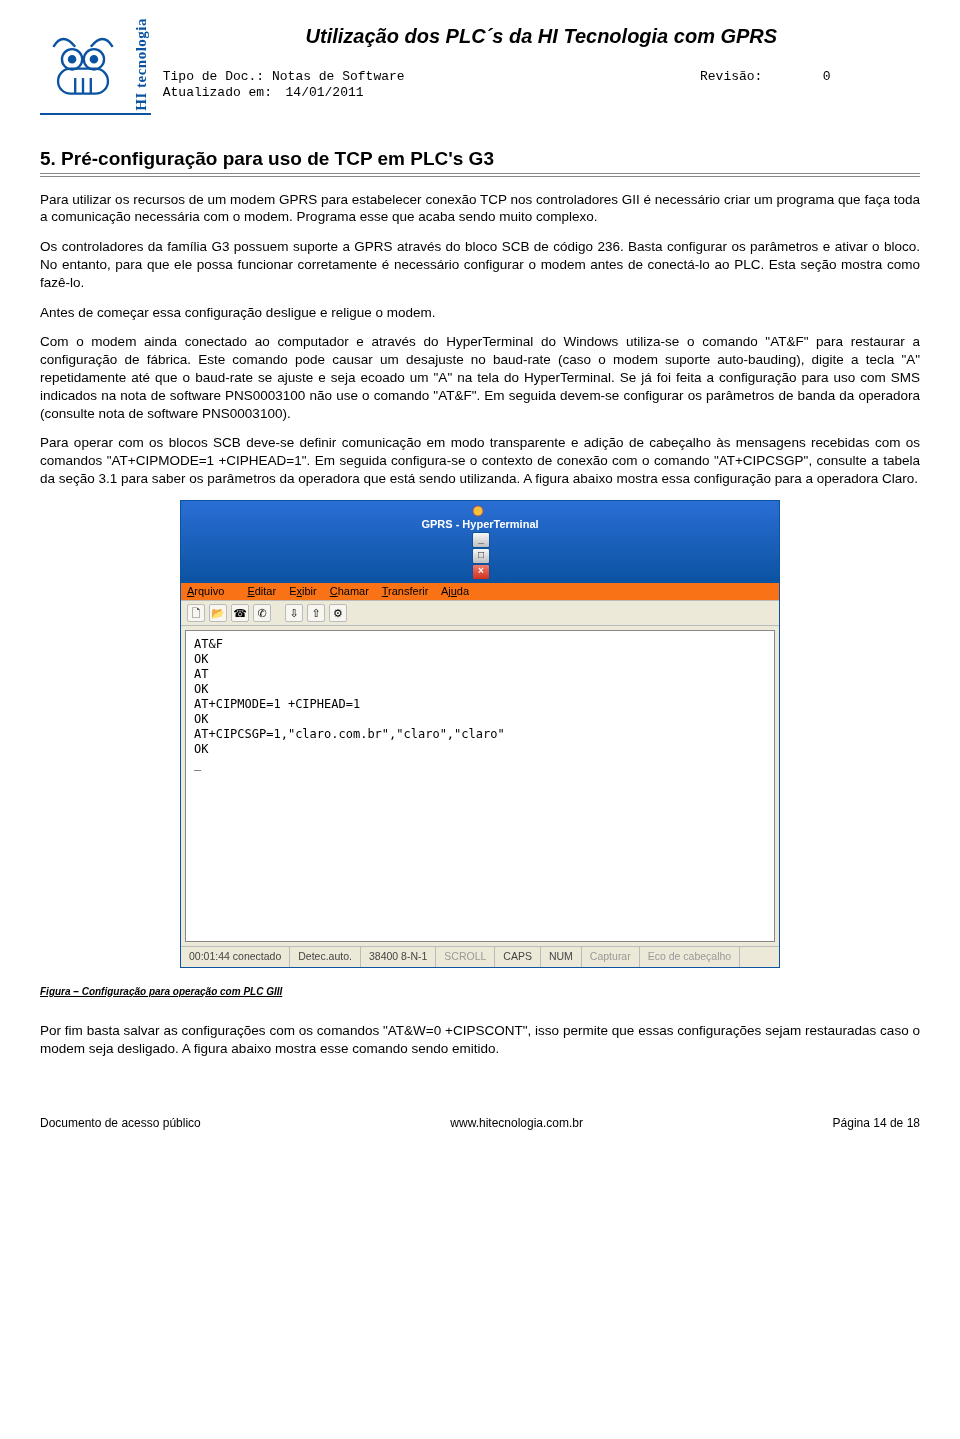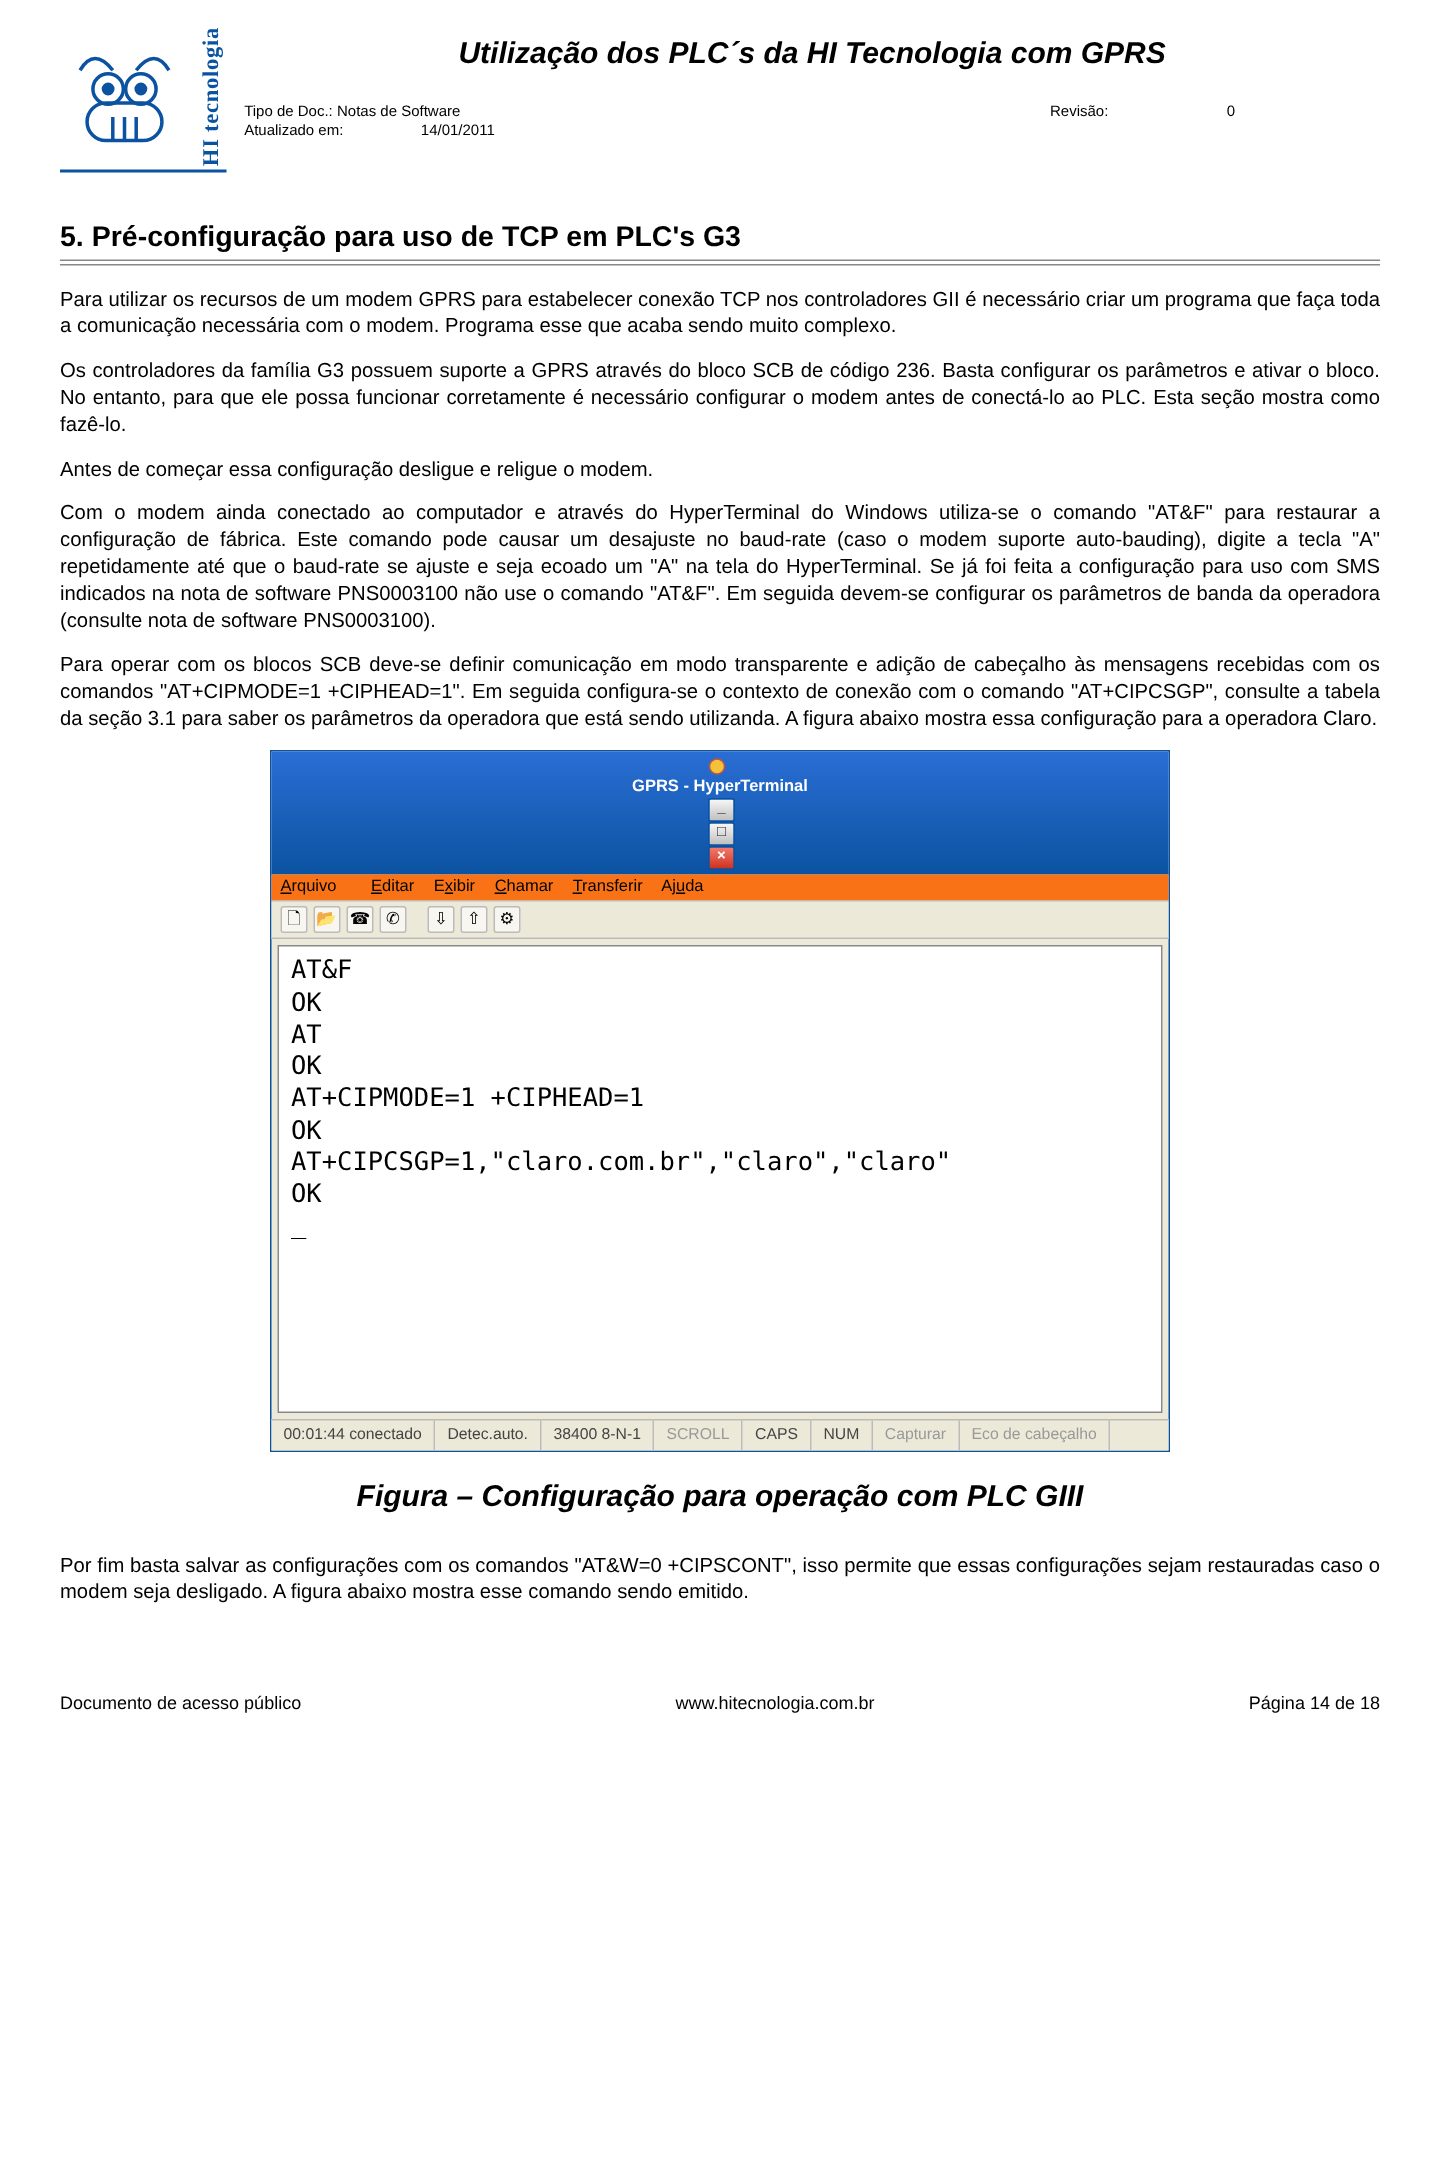--- a/index.html
+++ b/index.html
@@ -34,21 +34,22 @@
   .header-text { flex: 1; padding-top: 6px; }
   .doc-title {
     font-size: 20px;
     font-weight: 700;
     font-style: italic;
     text-align: center;
     margin-bottom: 20px;
   }
   .meta-row {
     display: flex;
-    font-size: 10px;
+    font-size: 13px;
+    font-family: Liberation Mono, monospace;
   }
   .meta-row .left { flex: 1; }
   .meta-row .right { width: 220px; text-align: left; }
   .rlabel { display: inline-block; width: 115px; }
   
   .section-heading {
     font-size: 19px;
     font-weight: 700;
     margin: 32px 0 2px;
   }
@@ -118,44 +119,44 @@
     display:flex;align-items:center;justify-content:center;
     font-size:11px;
   }
   .ht-body {
     background:#fff;
     border:1px solid #888;
     margin:4px;
     height:312px;
     padding: 6px 8px;
     font-family: "Lucida Console", Consolas, monospace;
-    font-size: 17px;
+    font-size: 12px;
     line-height:1.25;
     white-space: pre;
     overflow:hidden;
   }
   .ht-status {
     display:flex;
     font-size:10.5px;
     color:#444;
     background:#ece9d8;
     border-top:1px solid #bbb;
   }
   .ht-status .cell{
     border-right:1px solid #bbb;
     padding:3px 8px;
     white-space:nowrap;
   }
   .ht-status .cell.dim{ color:#999; }
   .figure-caption{
-    text-align:center;
     font-weight:700;
     font-style:italic;
     margin: 18px 0 24px;
-    font-size:20px;
+    font-size:10px;
+    text-decoration:underline;
   }
   .footer{
     display:flex;
     justify-content:space-between;
     font-size:12px;
     margin-top:58px;
     border-top:0;
   }
 </style>
 </head>

